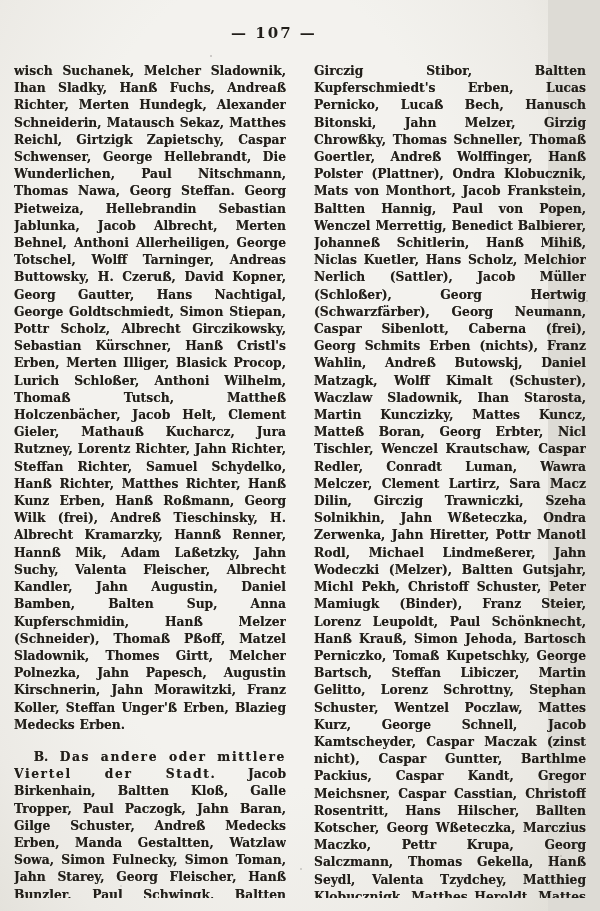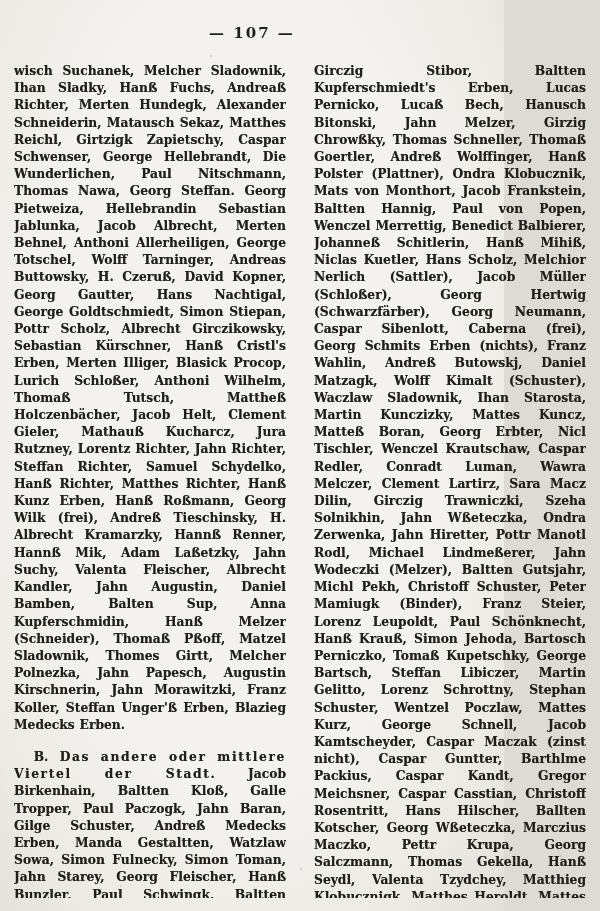--- a/index.html
+++ b/index.html
@@ -8,21 +8,21 @@
     width: 600px;
     height: 911px;
     overflow: hidden;
   }
   body {
     background: #dddbd5;
     font-family: "DejaVu Serif", "Liberation Serif", serif;
   }
   .page {
     position: relative;
-    width: 504px;
+    width: 548px;
     height: 911px;
     background: radial-gradient(ellipse at 48% 42%, #f3f2ee 55%, #eceae5 82%, #e2e0d9 100%);
     color: #211e19;
     box-sizing: border-box;
   }
   .specks {
     position: absolute;
     top: 0; left: 0;
     width: 2px; height: 2px;
     border-radius: 50%;

